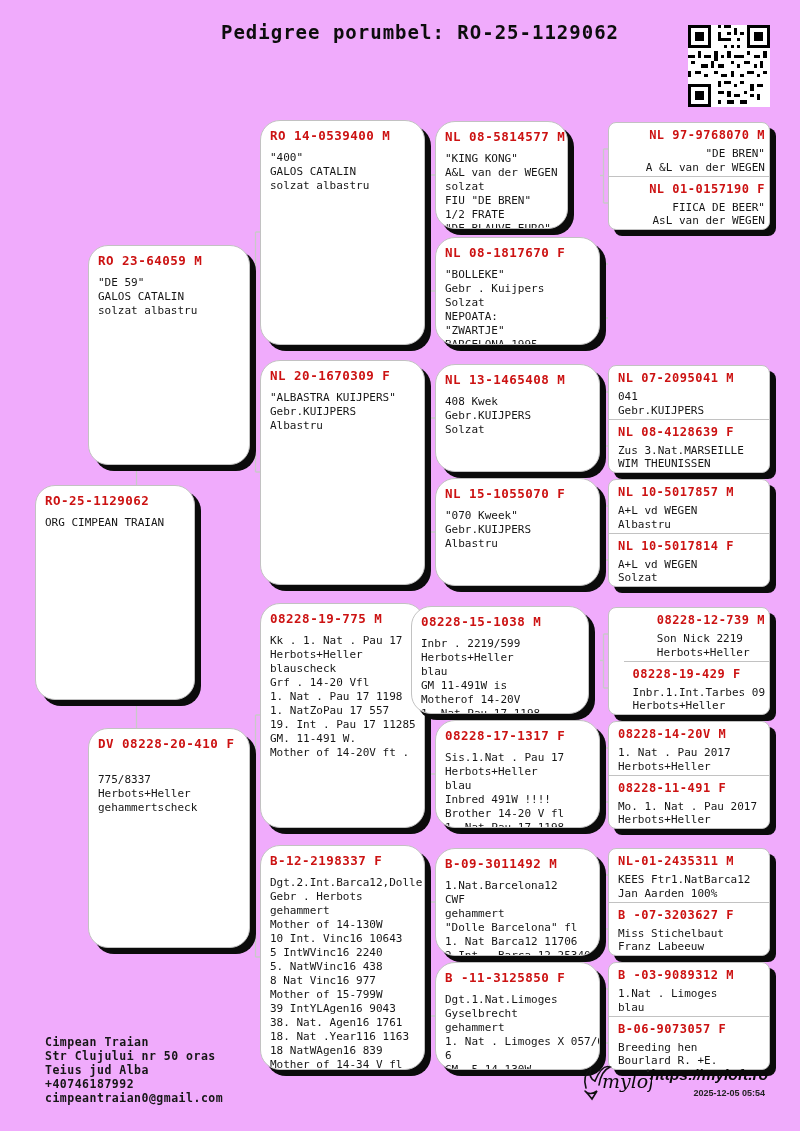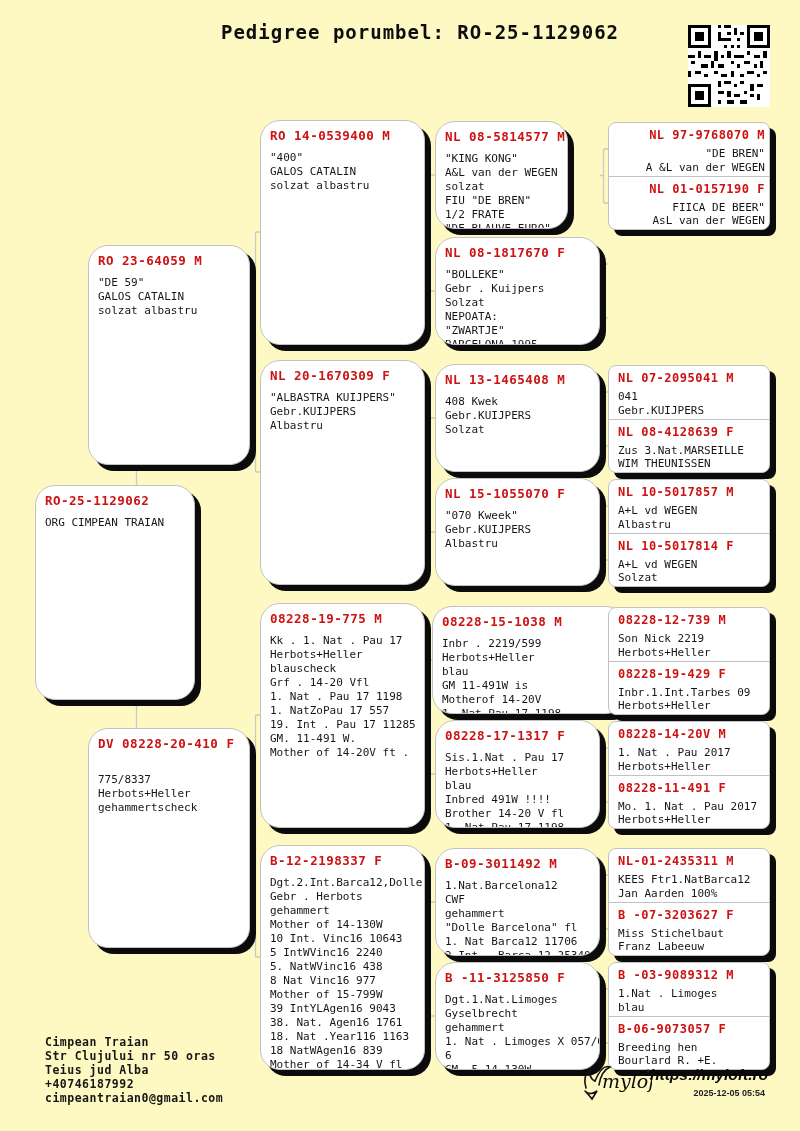--- a/index.html
+++ b/index.html
@@ -1,16 +1,16 @@
 <!DOCTYPE html>
 <html><head>
 <meta charset="utf-8">
 <style>
   html,body{margin:0;padding:0;background:#fff;}
-  .page{position:relative;width:800px;height:1131px;background:#fef9c3;overflow:hidden;
+  .page{position:relative;width:800px;height:1131px;background:#f0abfc;overflow:hidden;
         font-family:"DejaVu Sans Mono",monospace;}
   .title{position:absolute;top:21px;left:40px;right:0;text-align:center;
          font-size:19px;font-weight:bold;letter-spacing:1px;color:#0d0d0d;white-space:pre;}
   .qr{position:absolute;top:25px;left:688px;width:82px;height:82px;}
   
   .box{position:absolute;background:#fff;border:1.5px solid #c2c2c2;border-radius:20px;
        box-shadow:6px 6px 0 0 #0b0b0b;box-sizing:border-box;overflow:hidden;
        padding:7px 4px 6px 9px;}
   .hd{color:#cc1212;font-weight:bold;font-size:12.5px;letter-spacing:.5px;
       margin-bottom:8px;white-space:pre;}
@@ -176,21 +176,21 @@
       </div>
   </div>
   <div class="box" style="left:435px;top:478px;width:165px;height:108px;">
     <div class="hd">NL 15-1055070 F</div>
     <div>
         <div class="ln">"070 Kweek"</div>
         <div class="ln">Gebr.KUIJPERS</div>
         <div class="ln">Albastru</div>
       </div>
   </div>
-  <div class="box" style="left:432px;top:606px;width:194px;height:108px;">
+  <div class="box" style="left:411px;top:606px;width:178px;height:108px;">
     <div class="hd">08228-15-1038 M</div>
     <div>
         <div class="ln">Inbr . 2219/599</div>
         <div class="ln">Herbots+Heller</div>
         <div class="ln">blau</div>
         <div class="ln">GM 11-491W is</div>
         <div class="ln">Motherof 14-20V</div>
         <div class="ln">1. Nat.Pau 17 1198</div>
       </div>
   </div>
@@ -269,21 +269,21 @@
         </div>
     </div>
     <div class="cell">
       <div class="hd">NL 10-5017814 F</div>
       <div>
           <div class="ln">A+L vd WEGEN</div>
           <div class="ln">Solzat</div>
         </div>
     </div>
   </div>
-  <div class="quad" style="left:608px;top:607px;width:162px;height:108px;">
+  <div class="quad" style="left:608px;top:607px;width:162px;height:108px;align-items:flex-end;">
     <div class="cell">
       <div class="hd">08228-12-739 M</div>
       <div>
           <div class="ln">Son Nick 2219</div>
           <div class="ln">Herbots+Heller</div>
         </div>
     </div>
     <div class="cell">
       <div class="hd">08228-19-429 F</div>
       <div>

